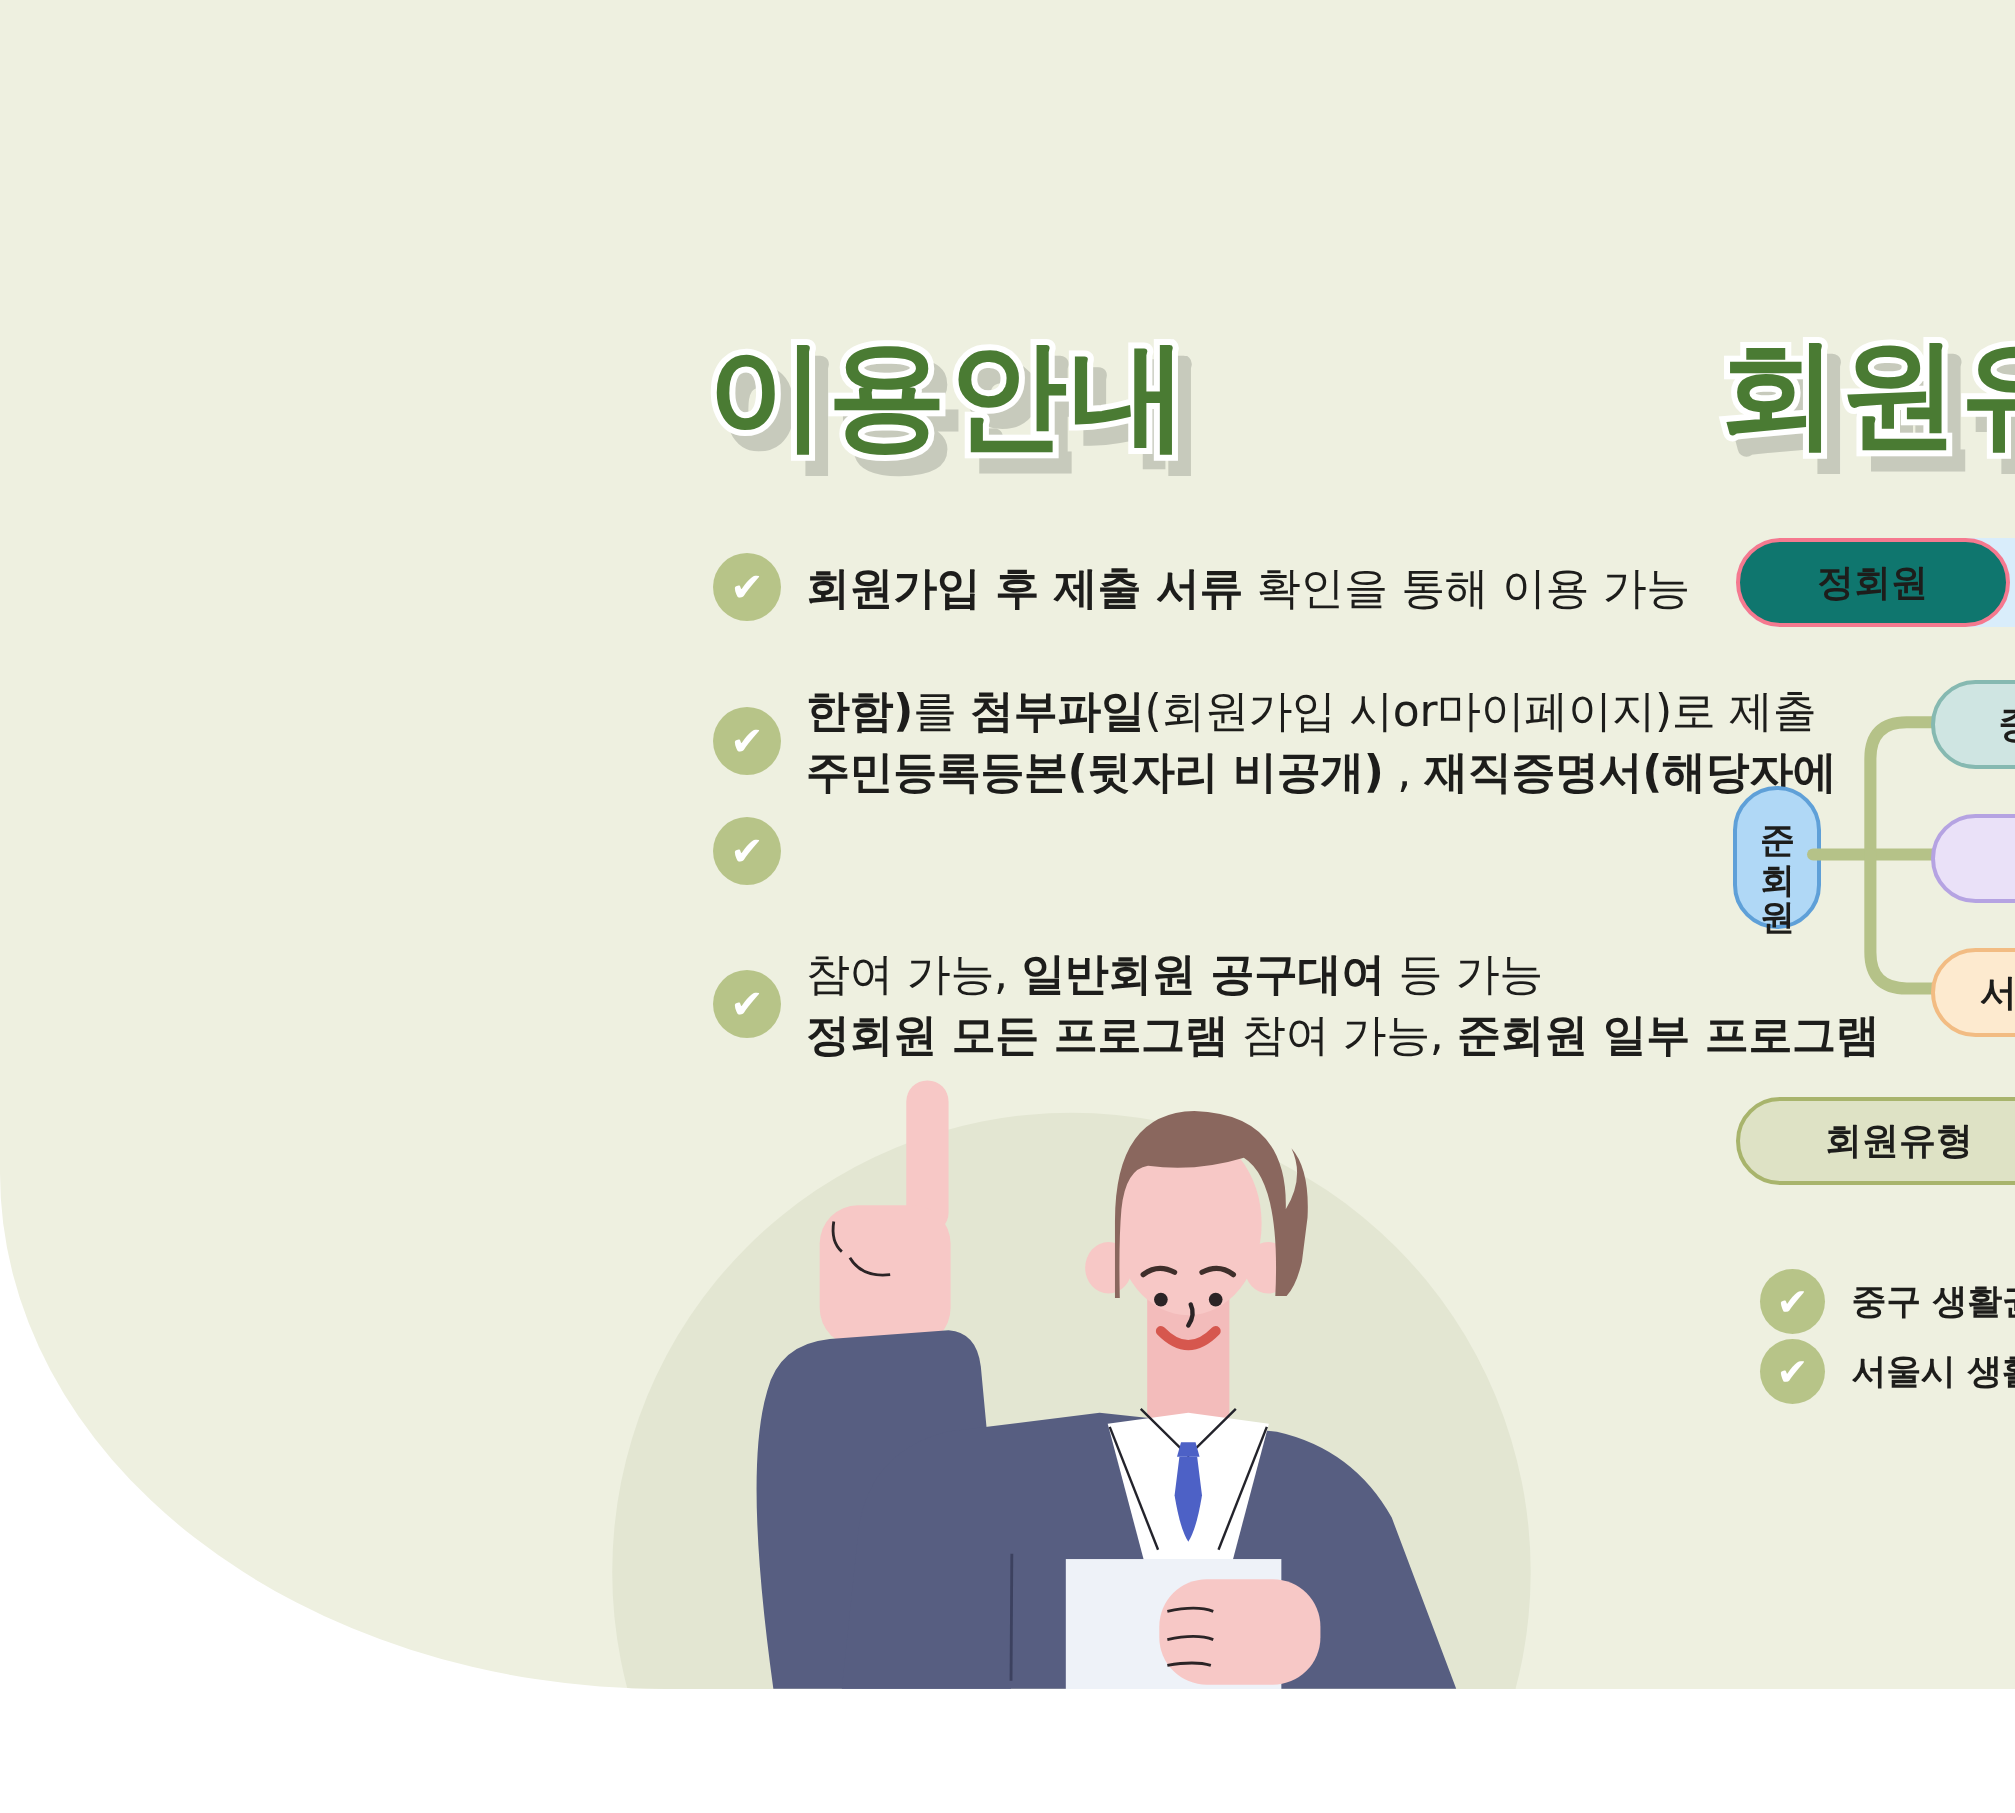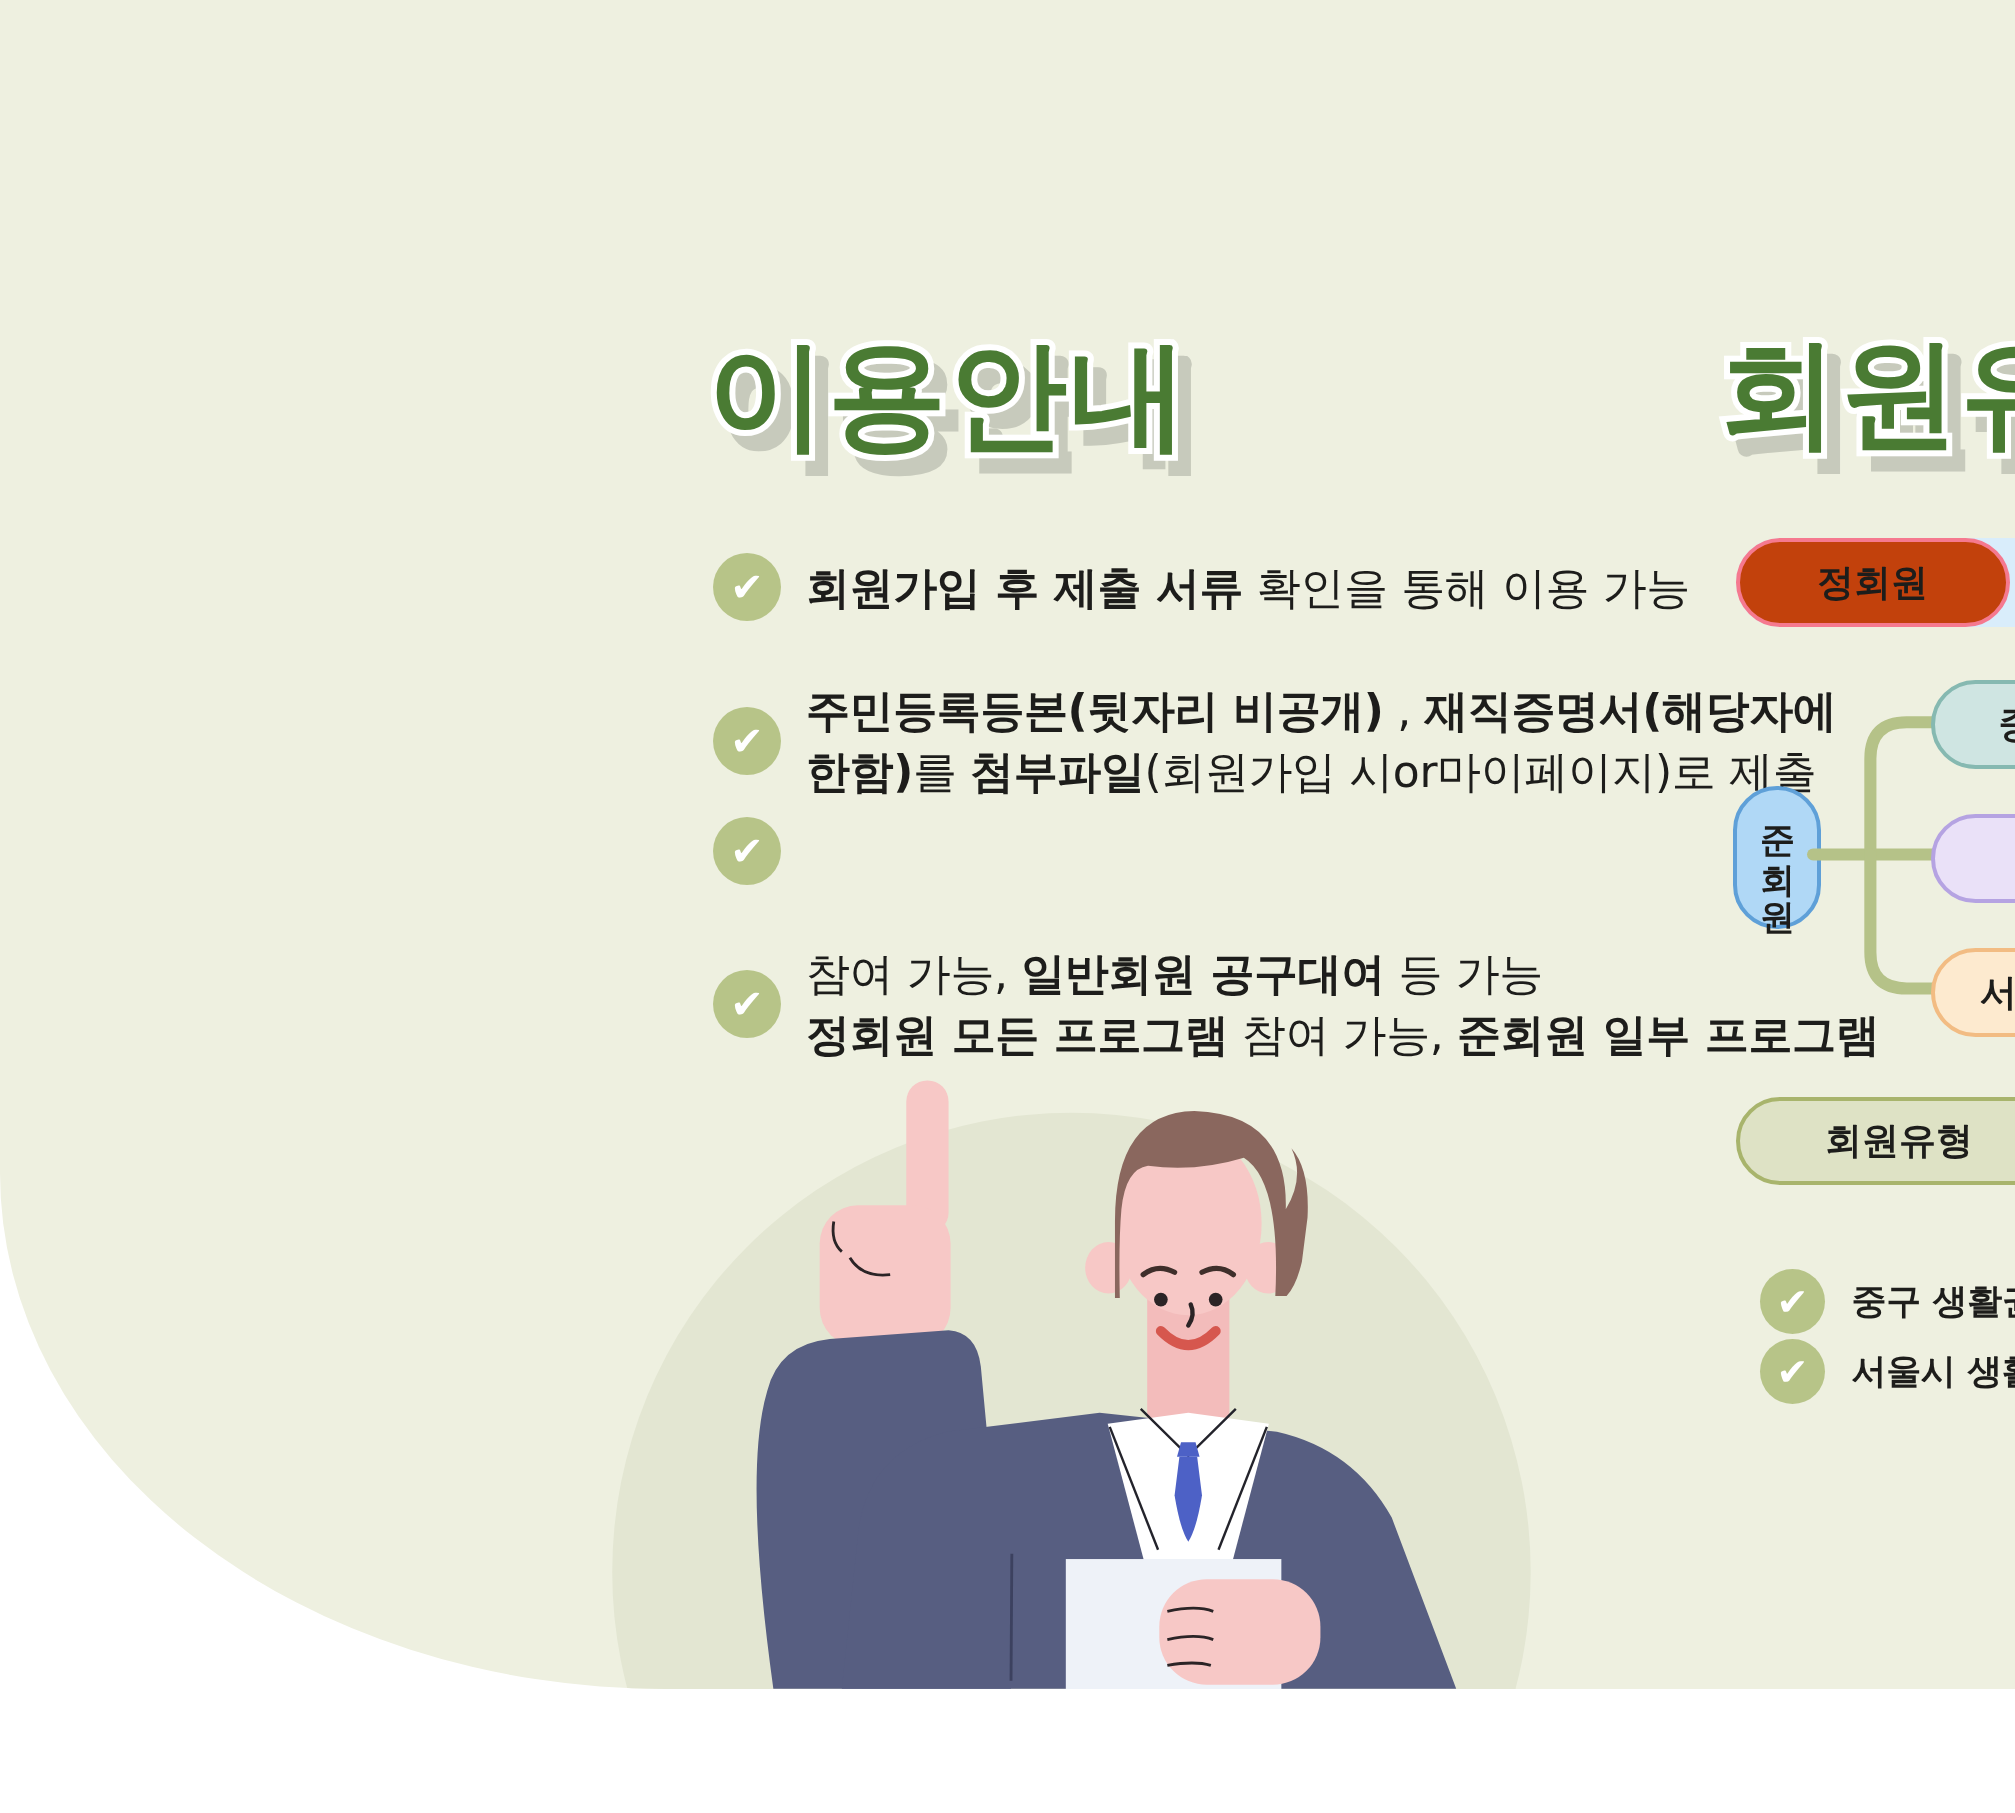--- a/index.html
+++ b/index.html
@@ -101,22 +101,22 @@
     <div class="content bullet" style="left:713px;top:553px;">
       <div class="check">✔</div>
       <div class="btxt">
         <div><span class="seg-b">회원가입 후 제출 서류</span><span class="seg-r"> 확인을 통해 이용 가능</span></div>
       </div>
     </div>
 
     <div class="content bullet" style="left:713px;top:680px;">
       <div class="check">✔</div>
       <div class="btxt">
+        <div><span class="seg-b">한함)</span><span class="seg-r">를 </span><span class="seg-b">첨부파일</span><span class="seg-r">(회원가입 시or마이페이지)로 제출</span></div>
         <div><span class="seg-b">주민등록등본(뒷자리 비공개)</span><span class="seg-r"> , </span><span class="seg-b">재직증명서(해당자에</span></div>
-        <div><span class="seg-b">한함)</span><span class="seg-r">를 </span><span class="seg-b">첨부파일</span><span class="seg-r">(회원가입 시or마이페이지)로 제출</span></div>
       </div>
     </div>
 
     <div class="content bullet" style="left:713px;top:817px;">
       <div class="check">✔</div>
     </div>
 
     <div class="content bullet" style="left:713px;top:943px;">
       <div class="check">✔</div>
       <div class="btxt">
@@ -128,21 +128,21 @@
     <div class="content big-title" style="left:1719px;top:334px;">
       <span class="t-sh">회원유형</span>
       <span class="t-ol">회원유형</span>
       <span class="t-fg">회원유형</span>
     </div>
 
     <div class="content caps" style="left:1737px;top:539px;width:959px;height:81px;border:3.6px solid #a9c6dd;">
       <div class="pill" style="left:-4px;top:-4px;bottom:-4px;width:548px;background:#d9edfb;z-index:1;">
         <span style="position:absolute;left:262px;right:0;text-align:center;">중구민</span>
       </div>
-      <div class="pill" style="left:-4.4px;top:-4.4px;bottom:-4.4px;width:266px;background:#c2410c;border:4.4px solid #f5798f;z-index:2;">
+      <div class="pill" style="left:-4.4px;top:-4.4px;bottom:-4.4px;width:266px;background:#0f766e;border:4.4px solid #f5798f;z-index:2;">
         <span>정회원</span>
       </div>
 
     </div>
 
     <div class="content vpill" style="left:1733px;top:786px;width:80px;height:135px;">
       <span class="vtxt">준회원</span>
     </div>
 
     <svg class="content" style="left:1801px;top:665px;" width="242" height="363" viewBox="0 0 600 900">

